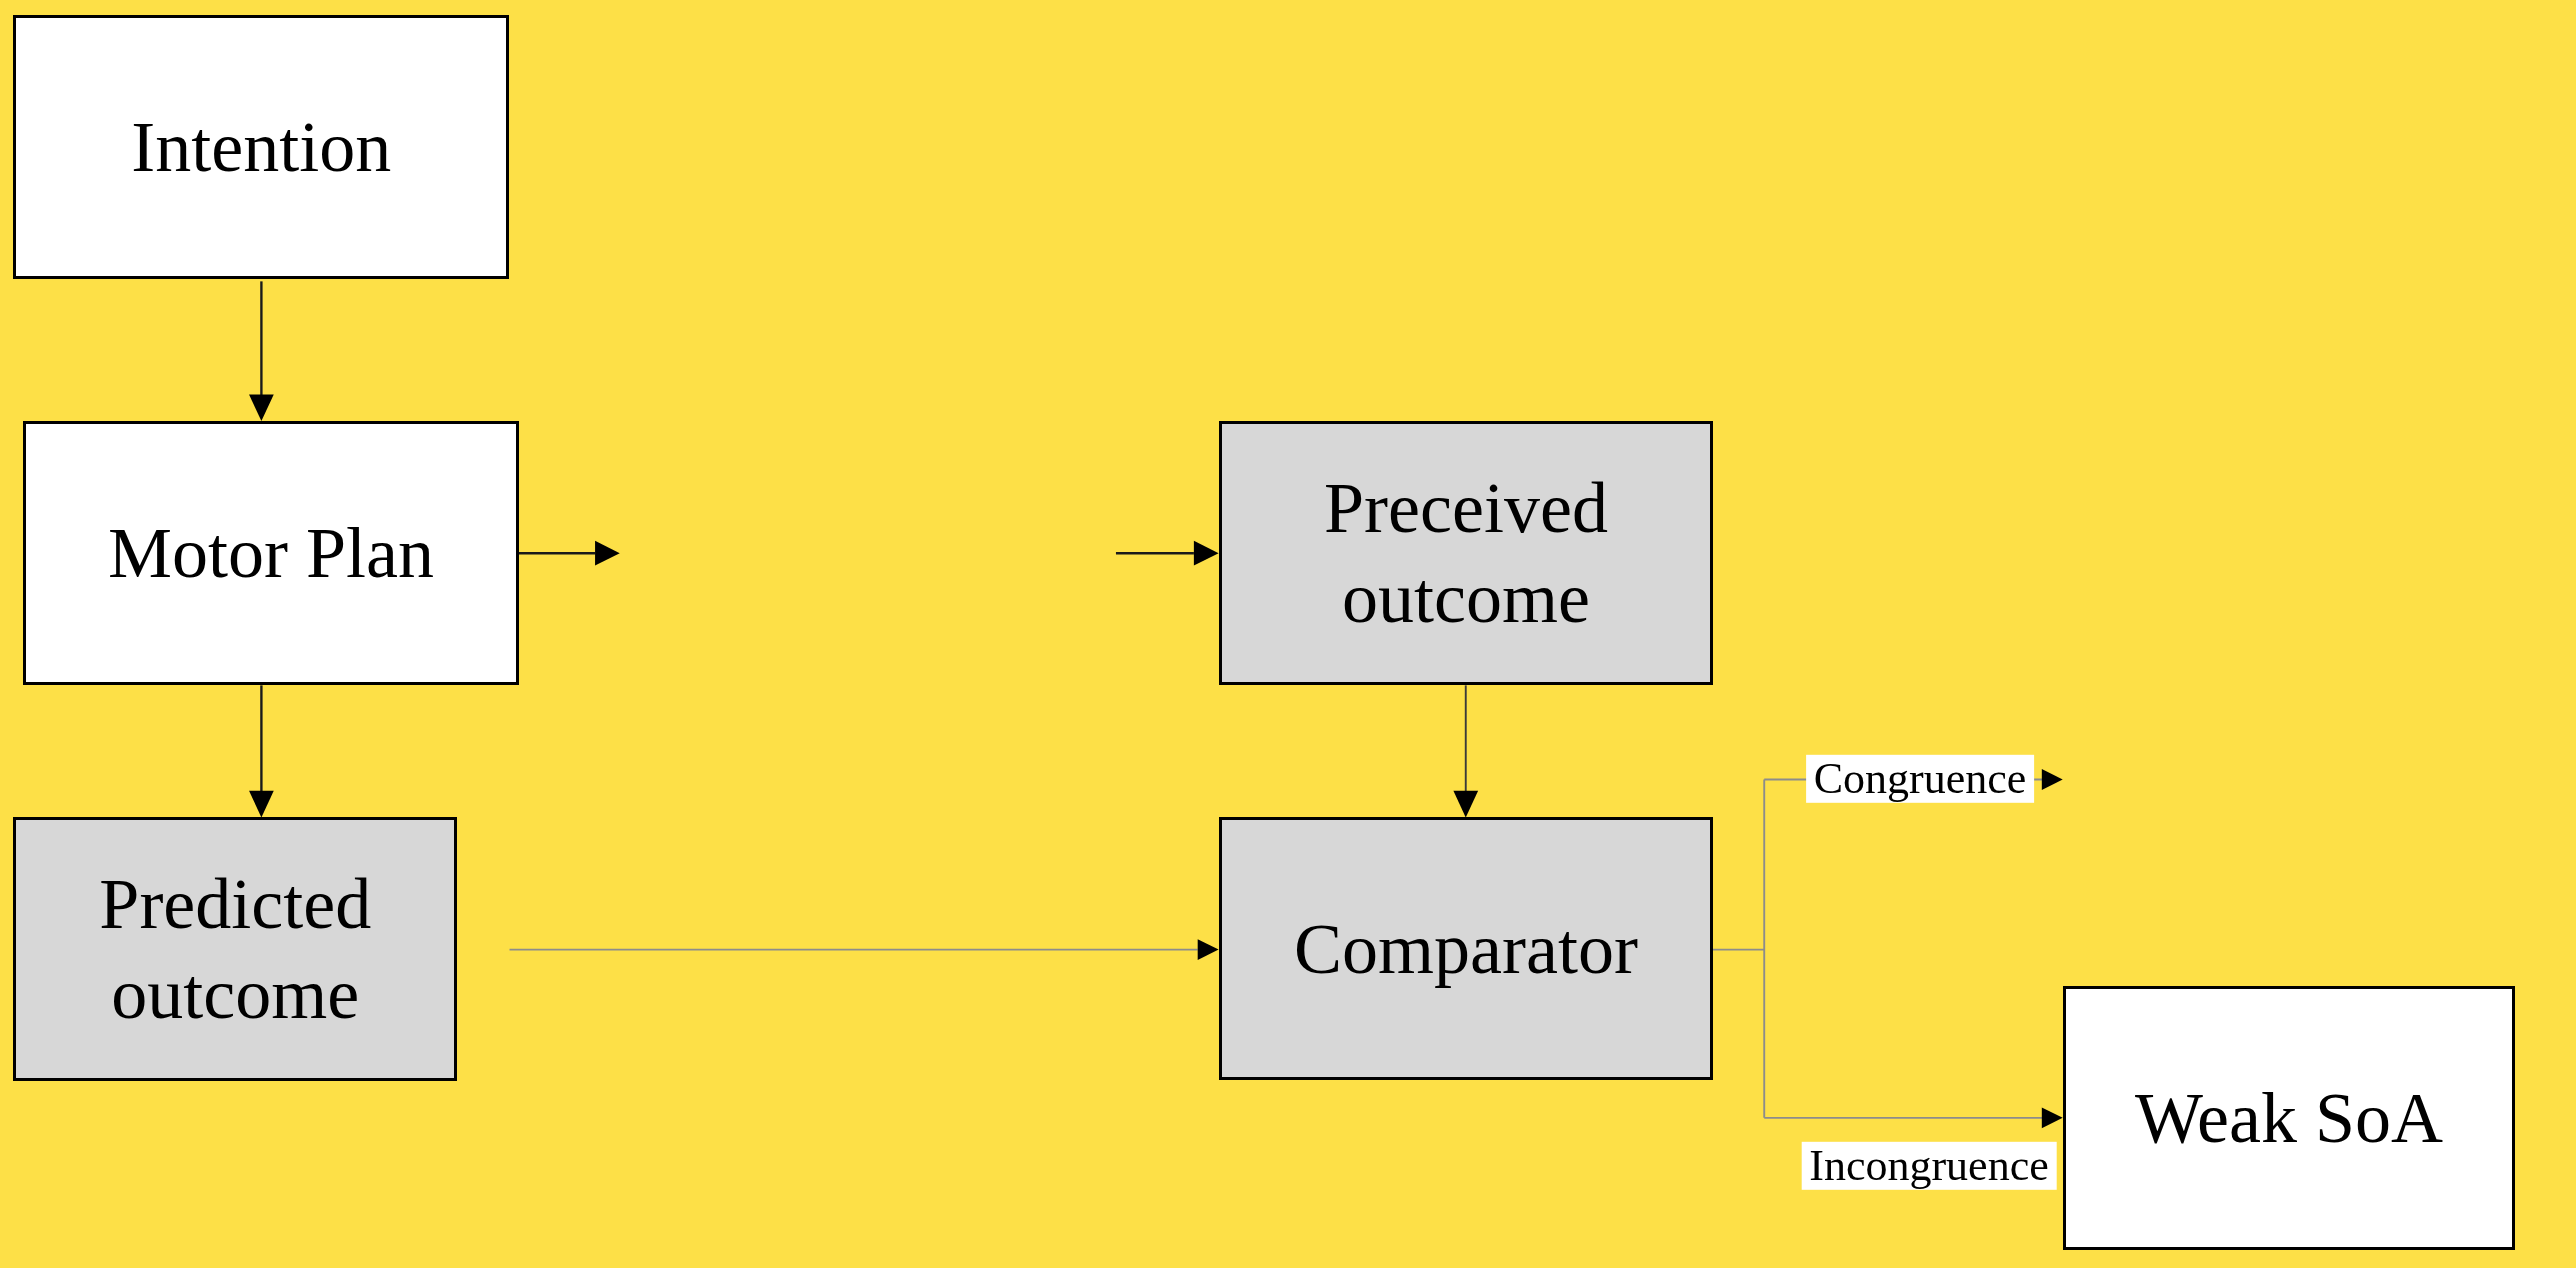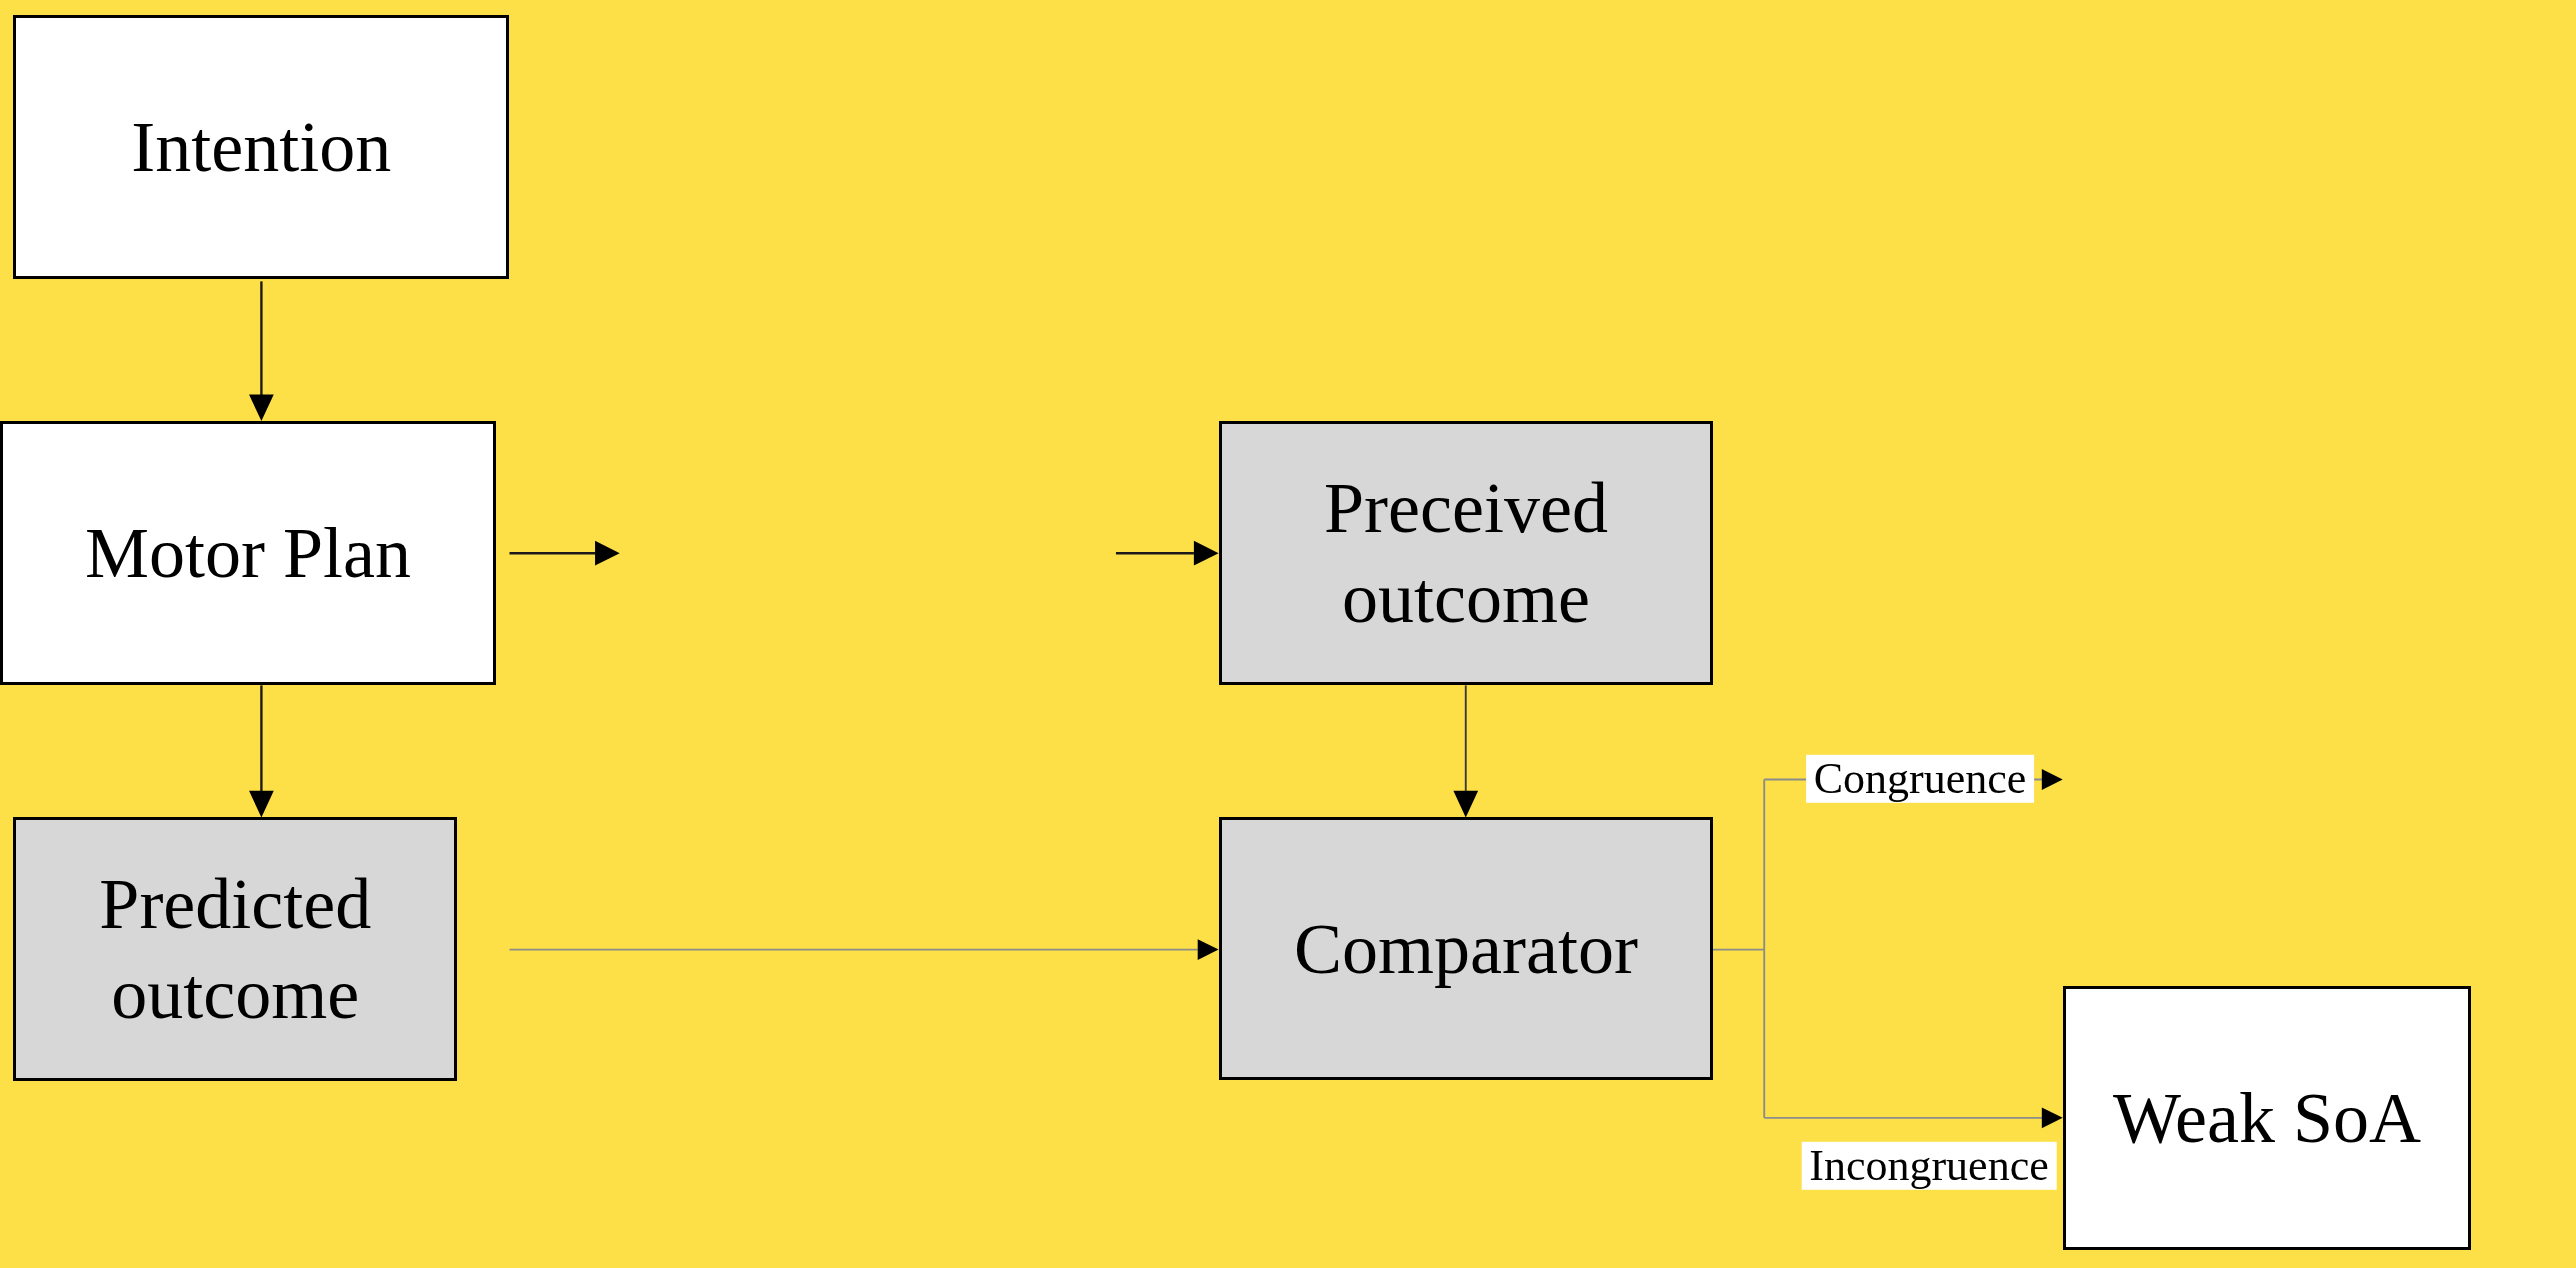--- a/index.html
+++ b/index.html
@@ -34,27 +34,27 @@
     text-align: center;
   }
   .node-label {
     font-size: 72px;
     line-height: 1.25;
     white-space: pre-line;
     color: #000000;
   }
   
   .n-intention  { left: 13.3px;   top: 15px;   width: 496px; height: 264px; }
-  .n-motor      { left: 0;   top: 421px;  width: 496px; height: 264px; }
+  .n-motor      { left: 23px;   top: 421px;  width: 496px; height: 264px; }
   .n-action     { left: 620px;  top: 421px;  width: 496px; height: 264px; }
   .n-perceived  { left: 1219px; top: 421px;  width: 494px; height: 264px; }
   .n-predicted  { left: 13.3px;   top: 817px;  width: 444px; height: 264px; }
   .n-comparator { left: 1219px; top: 817px;  width: 494px; height: 263px; }
   .n-strong     { left: 2063px; top: 647px;  width: 504px; height: 264px; }
-  .n-weak       { left: 2063px; top: 986px; width: 408px; height: 264px; }
+  .n-weak       { left: 2063px; top: 986px; width: 452px; height: 264px; }
 
   .edge-label {
     position: absolute;
     transform: translate(-50%, -50%);
     background: #ffffff;
     font-size: 44px;
     line-height: 1.1;
     padding: 0 7.6px;
     white-space: nowrap;
     color: #000000;

